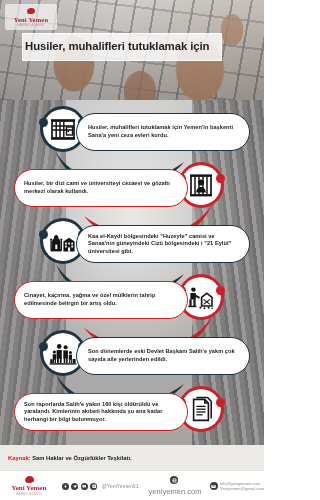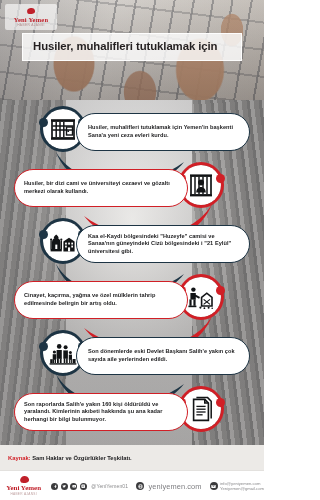--- a/index.html
+++ b/index.html
@@ -38,24 +38,24 @@
     background:rgba(255,255,255,.62);border-radius:2px;
   }
   .brand-mark{width:14px;height:7px;position:relative;}
   .brand-mark:before{content:"";position:absolute;left:3px;top:0;width:8px;height:6px;
     background:#c0202a;border-radius:50% 50% 45% 45%/60% 60% 40% 40%;transform:rotate(-8deg);}
   .brand-name{font-size:6.5px;font-weight:bold;color:#c0202a;letter-spacing:.2px;line-height:7px;margin-top:1px;
     font-family:"Liberation Serif",serif;}
   .brand-sub{font-size:3.2px;color:#b08a8a;letter-spacing:.4px;line-height:4px;}
 
   .headline{
-    position:absolute;left:22px;top:33px;width:220px;
+    position:absolute;left:22px;top:33px;width:200px;
     background:rgba(255,255,255,.80);
     border:1px solid rgba(255,255,255,.9);
-    padding:5px 7px 6px 10px;
+    padding:5px 7px 6px 2px;
     box-sizing:border-box;
     text-align:left;
   }
   .headline div{
     font-size:11.4px;line-height:14.5px;font-weight:bold;color:#231f20;
     letter-spacing:-.1px;white-space:nowrap;
   }
 
   
   .body-bg{
@@ -422,21 +422,21 @@
           </svg>
       </span>
       <span class="soc">
         <svg viewBox="0 0 16 16">
             <path d="M8 1.4c-1.8 0-2 0-2.7.1-.7 0-1.2.2-1.6.3-.4.2-.8.4-1.2.8s-.6.7-.8 1.2c-.1.4-.3.9-.3 1.6C1.4 6 1.4 6.2 1.4 8s0 2 .1 2.7c0 .7.2 1.2.3 1.6.2.4.4.8.8 1.2s.7.6 1.2.8c.4.1.9.3 1.6.3.7.1.9.1 2.7.1s2 0 2.7-.1c.7 0 1.2-.2 1.6-.3.4-.2.8-.4 1.2-.8s.6-.7.8-1.2c.1-.4.3-.9.3-1.6.1-.7.1-.9.1-2.7s0-2-.1-2.7c0-.7-.2-1.2-.3-1.6-.2-.4-.4-.8-.8-1.2s-.7-.6-1.2-.8c-.4-.1-.9-.3-1.6-.3C10 1.4 9.8 1.4 8 1.4zm0 3.2A3.4 3.4 0 1 1 8 11.4 3.4 3.4 0 0 1 8 4.6zm0 1.2a2.2 2.2 0 1 0 0 4.4 2.2 2.2 0 0 0 0-4.4zm3.6-2.1a.8.8 0 1 1 0 1.6.8.8 0 0 1 0-1.6z"></path>
           </svg>
       </span>
       <span class="f-txt">@YeniYemen01</span>
     </div>
 
-    <div class="f-group" style="margin-left:8px;">
+    <div class="f-group" style="margin-left:8px;flex-direction:column;">
       <span class="circ">
         <svg viewBox="0 0 16 16">
             <path d="M8 1a7 7 0 1 0 0 14A7 7 0 0 0 8 1zm0 1.3c.9 0 1.9 1.4 2.3 3.4H5.7C6.1 3.7 7.1 2.3 8 2.3zM4.4 5.7H2.7A5.8 5.8 0 0 1 5.6 2.9 9.7 9.7 0 0 0 4.4 5.7zm-.3 1.2h-1.8a5.7 5.7 0 0 0 0 2.2h1.8a12 12 0 0 1 0-2.2zm1.2 0h5.4a11 11 0 0 1 0 2.2H5.3a11 11 0 0 1 0-2.2zm6.6 0h1.8a5.7 5.7 0 0 1 0 2.2h-1.8a12 12 0 0 0 0-2.2zm-.3-1.2a9.7 9.7 0 0 0-1.2-2.8 5.8 5.8 0 0 1 2.9 2.8zM5.7 10.3h4.6c-.4 2-1.4 3.4-2.3 3.4s-1.9-1.4-2.3-3.4zm-1.3 0a9.7 9.7 0 0 0 1.2 2.8 5.8 5.8 0 0 1-2.9-2.8zm7.2 0h1.7a5.8 5.8 0 0 1-2.9 2.8 9.7 9.7 0 0 0 1.2-2.8z"></path>
           </svg>
       </span>
       <span class="f-txt big">yeniyemen.com</span>
     </div>
 
     <div class="f-group" style="margin-left:8px;">
       <span class="circ">

